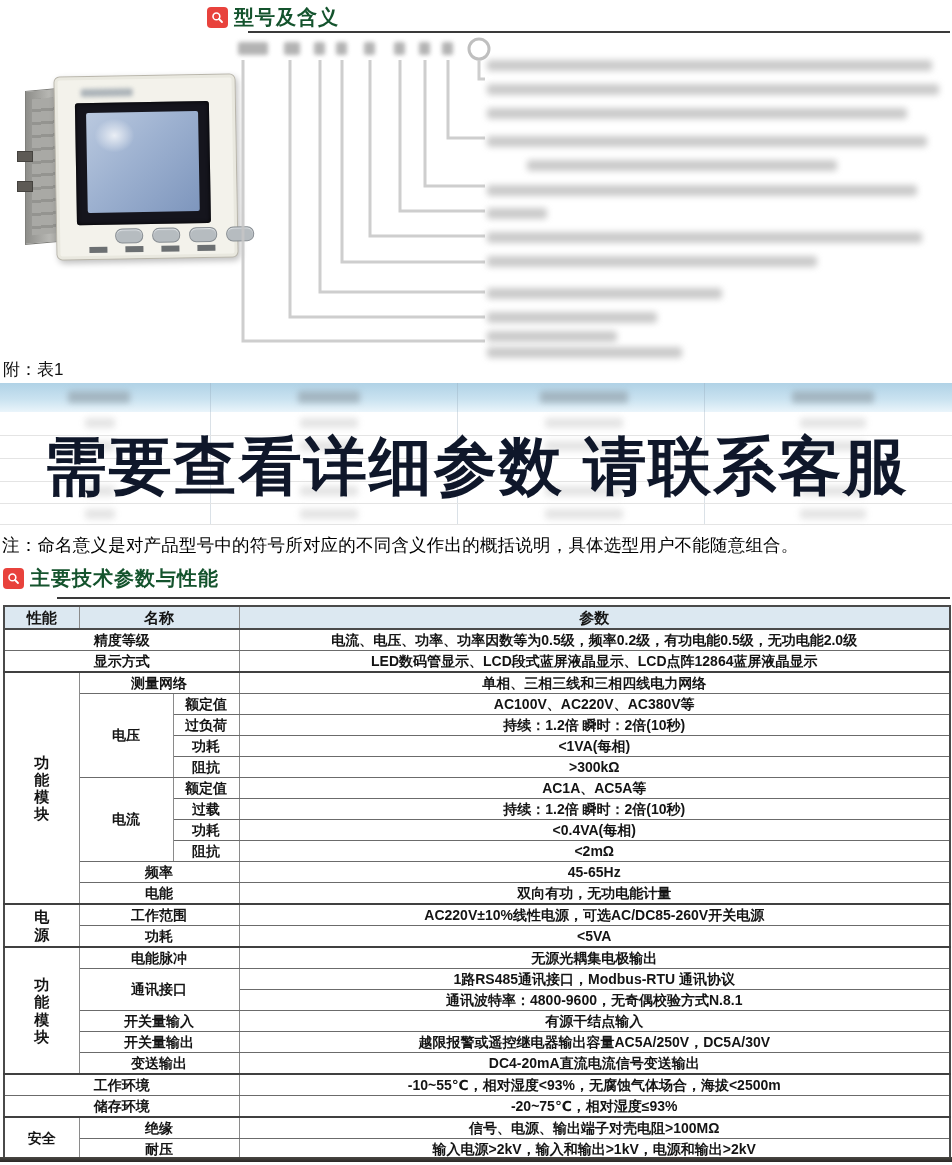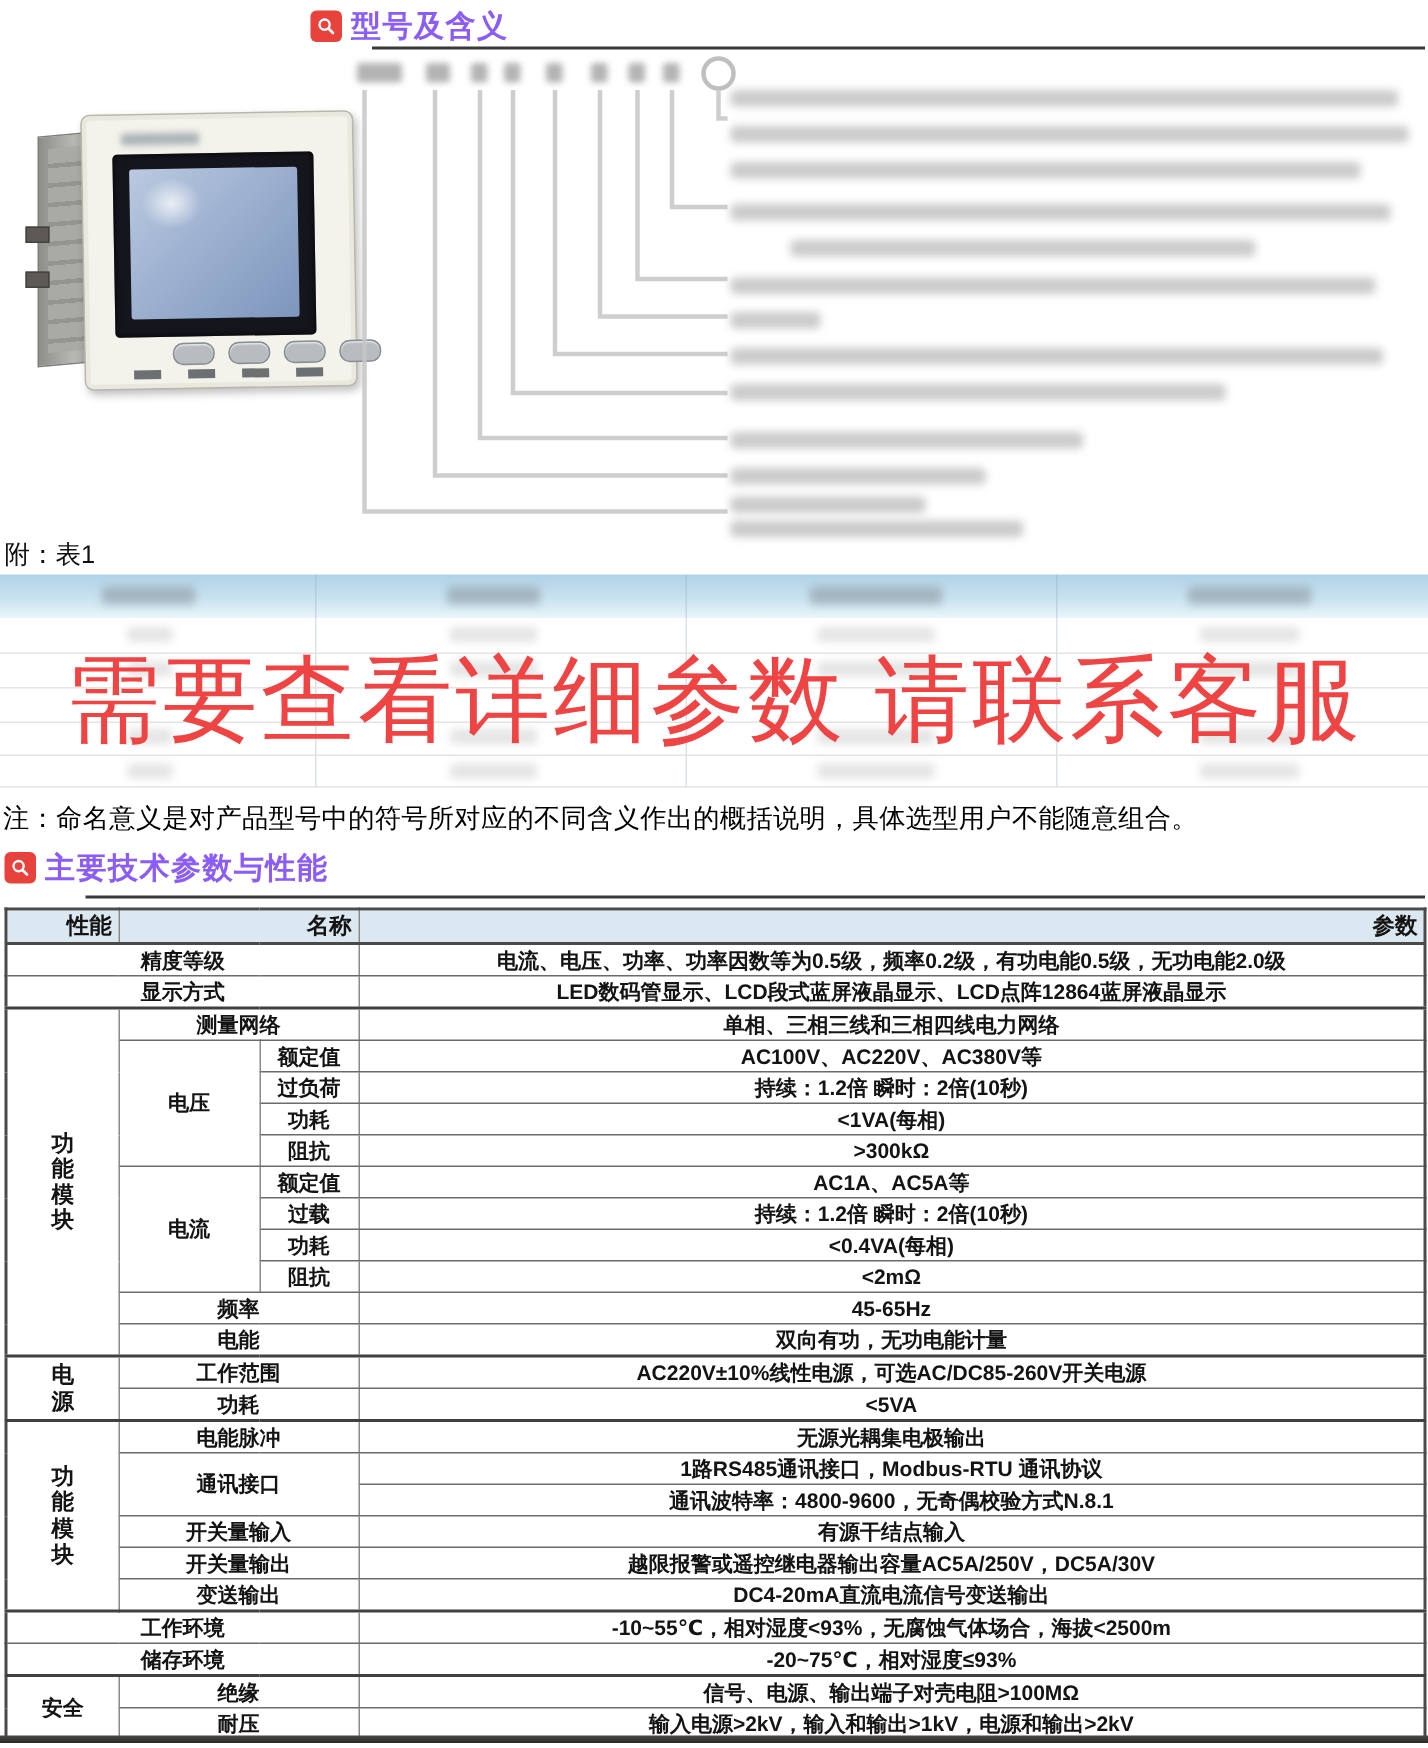--- a/index.html
+++ b/index.html
@@ -3,21 +3,21 @@
 <meta charset="utf-8">
 <style>
   html,body{margin:0;padding:0;background:#fff;}
   .page{position:relative;width:952px;height:1165px;background:#fff;overflow:hidden;
         font-family:"Liberation Sans","DejaVu Sans",sans-serif;color:#1a1a1a;}
 
   
   .sec-hdr{position:absolute;display:flex;align-items:center;gap:6px;}
   .sec-icon{width:21px;height:21px;background:#e8423c;border-radius:4px;display:flex;
             align-items:center;justify-content:center;flex:0 0 auto;}
-  .sec-title{color:#8b5cf6;font-size:20px;font-weight:700;letter-spacing:1px;white-space:nowrap;}
+  .sec-title{color:#14532d;font-size:20px;font-weight:700;letter-spacing:1px;white-space:nowrap;}
   .hr-dark{position:absolute;height:2px;background:#3a3a3a;}
 
   
   .device{position:absolute;left:25px;top:73px;width:212px;height:188px;}
   .dev-side{position:absolute;left:0;top:16px;width:42px;height:152px;
             background:linear-gradient(90deg,#8e8e8a,#b7b7b3 55%,#9c9c98);
             transform:skewY(-5deg);border:1px solid #7e7e7a;}
   .dev-side:before{content:"";position:absolute;left:6px;top:8px;right:6px;bottom:8px;
             background:repeating-linear-gradient(180deg,#a9a9a5 0 10px,#949490 10px 13px);}
   .dev-tab{position:absolute;left:-8px;width:14px;height:9px;background:#5d5a55;border:1px solid #44423e;}
@@ -43,40 +43,40 @@
   .blur-bar{position:absolute;height:11px;background:#9f9f9f;opacity:.55;filter:blur(3px);border-radius:3px;}
   .code-blob{position:absolute;top:6px;height:13px;background:#9a9a9a;opacity:.75;filter:blur(2px);border-radius:2px;}
 
   .diagram{position:absolute;left:238px;top:36px;width:714px;height:330px;}
   .diagram svg{position:absolute;left:0;top:0;}
 
   
   .attach{position:absolute;left:3px;top:358px;font-size:17px;color:#111;}
   .note{position:absolute;left:2px;top:533px;font-size:17.5px;color:#000;letter-spacing:.2px;}
   .overlay-big{position:absolute;left:0;top:424px;width:952px;text-align:center;z-index:5;
-            font-size:63px;color:#ef4444;font-weight:400;letter-spacing:2px;white-space:nowrap;}
+            font-size:63px;color:#0f172a;font-weight:700;letter-spacing:2px;white-space:nowrap;}
 
   
   .t1{position:absolute;left:0;top:383px;width:952px;height:142px;}
   .t1-head{position:absolute;left:0;top:0;width:952px;height:29px;
             background:linear-gradient(180deg,#b0d2e6 0%,#c9e2f0 55%,#eaf5fb 100%);}
   .t1-col{position:absolute;top:0;bottom:0;width:1px;background:rgba(150,170,185,.35);}
   .t1-rowline{position:absolute;left:0;width:952px;height:1px;background:#e4e4e4;}
   .t1-blob{position:absolute;height:12px;background:#8d9aa3;opacity:.6;filter:blur(3px);border-radius:2px;}
   .t1-cellblob{position:absolute;height:10px;background:#b3b3b3;opacity:.35;filter:blur(3px);border-radius:2px;}
 
   
   table.spec{position:absolute;left:3px;top:605px;width:946px;border-collapse:collapse;
             table-layout:fixed;font-size:14px;color:#141414;}
   table.spec{border:2px solid #4a4a4a;}
   .spec td,.spec th{border:1px solid #8a8a8a;border-top-color:#6b6b6b;border-bottom-color:#6b6b6b;
             text-align:center;padding:0 4px;overflow:hidden;white-space:nowrap;height:20px;line-height:19px;
             font-weight:700;}
   .spec tr.hd th{height:21px;background:#dce8f1;font-size:15px;font-weight:700;
-            border-bottom:2px solid #4a4a4a;text-align:right;}
+            border-bottom:2px solid #4a4a4a;}
   .spec tr.sep td{border-top:2px solid #404040;}
   .vlabel{width:16px;margin:0 auto;word-break:break-all;line-height:1.15;font-size:15px;white-space:normal;}
 
   .bottom-bar{position:absolute;left:0;top:1157px;width:952px;height:5px;
             background:linear-gradient(180deg,#4a4844,#2b2926);}
 </style>
 </head>
 <body>
 
 <div class="page">

